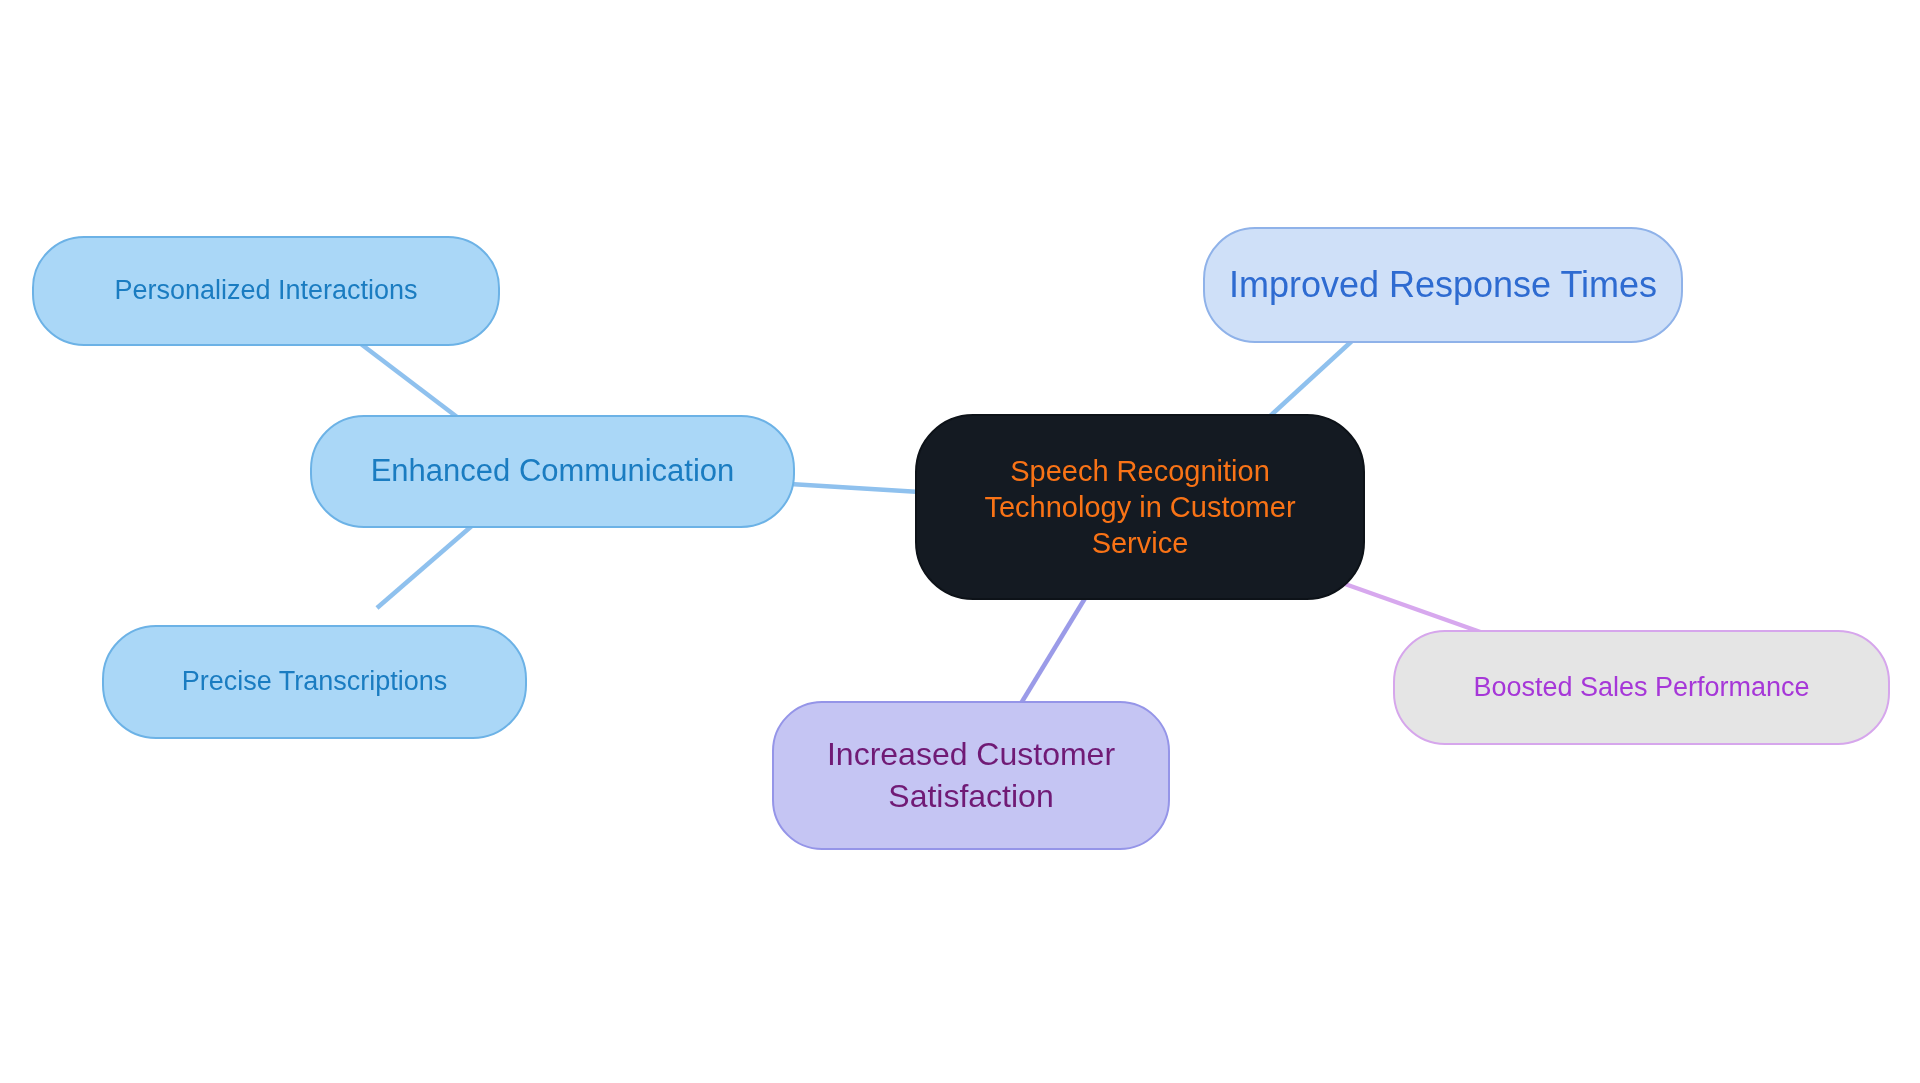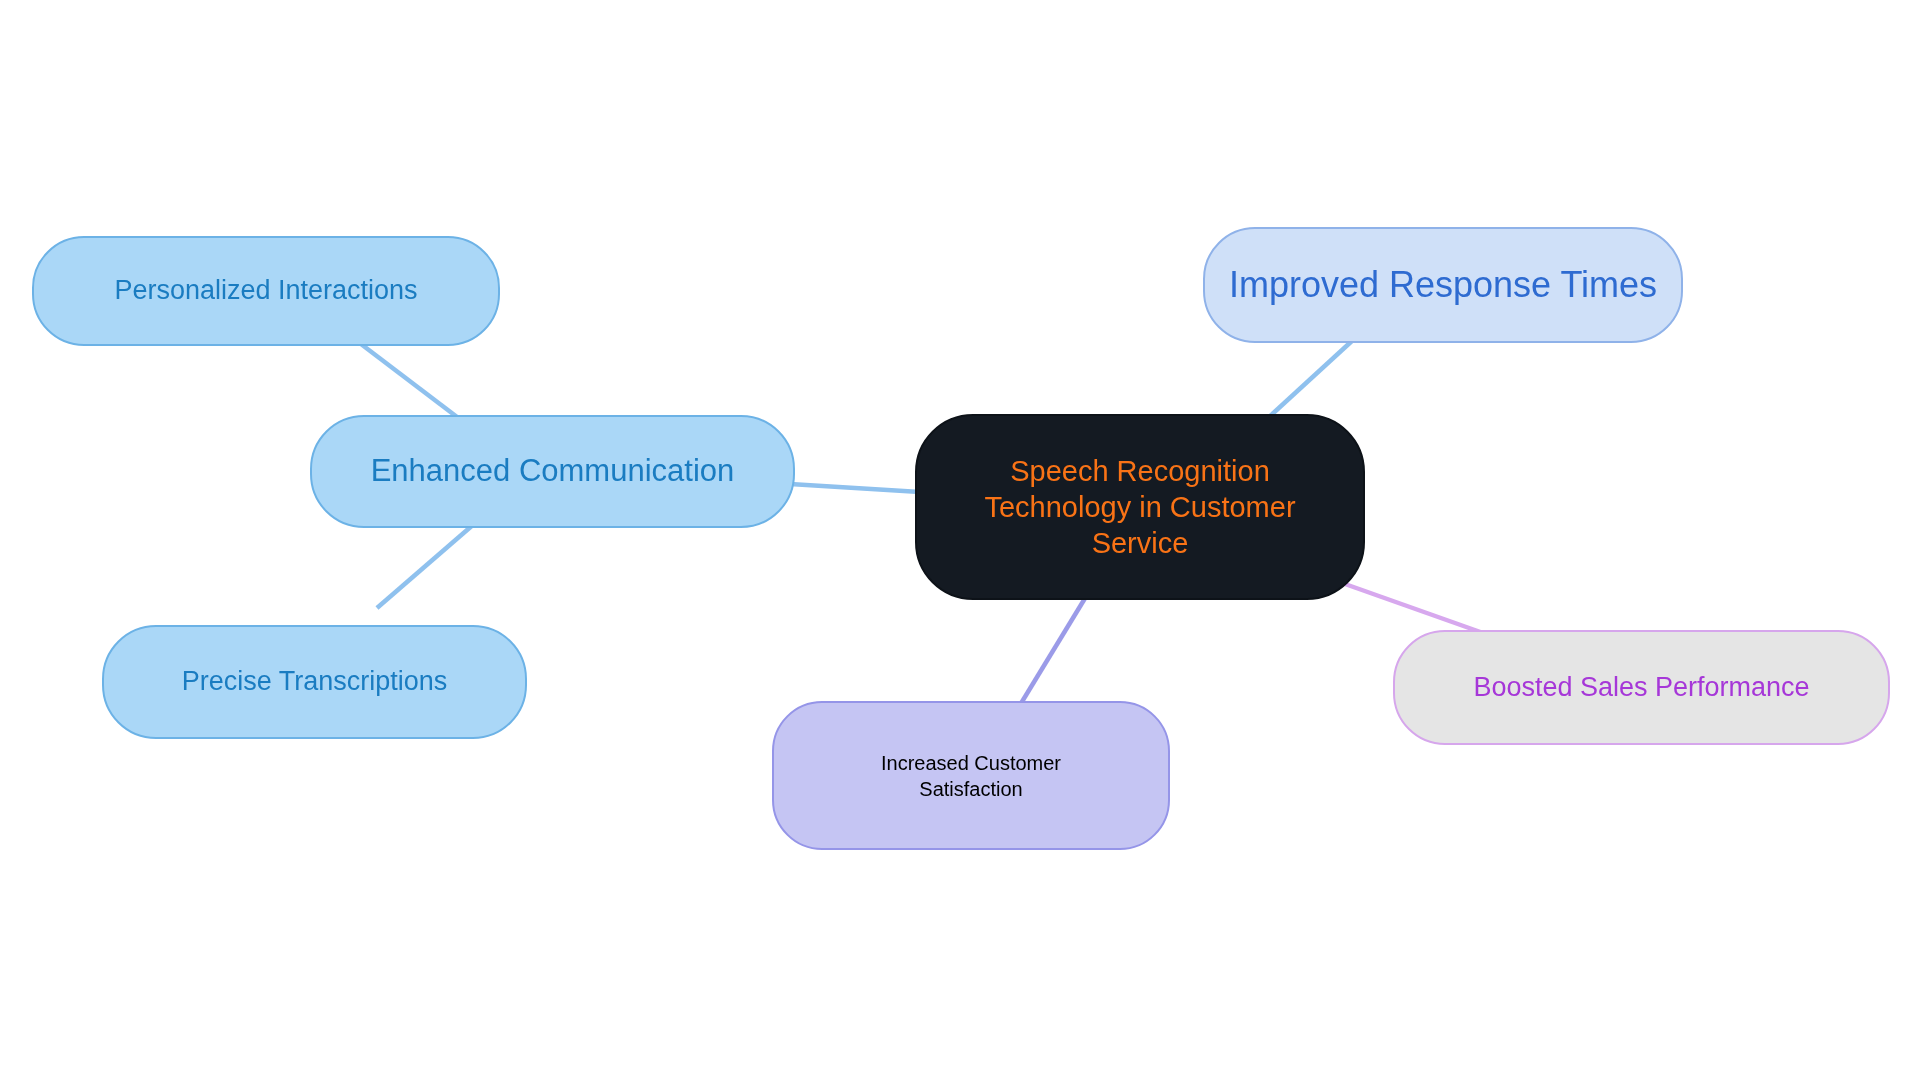--- a/index.html
+++ b/index.html
@@ -78,22 +78,22 @@
     border-color: #8fb2e9;
     border-radius: 52px;
     color: #2e6bd1;
     font-size: 36px;
   }
   .node-increased {
     left: 772px; top: 701px; width: 398px; height: 149px;
     background: #c5c5f3;
     border-color: #9595e8;
     border-radius: 50px;
-    color: #000000;
-    font-size: 20px;
+    color: #701a75;
+    font-size: 32px;
   }
   .node-boosted {
     left: 1393px; top: 630px; width: 497px; height: 115px;
     background: #e5e5e5;
     border-color: #d6a6ec;
     border-radius: 52px;
     color: #a637d8;
     font-size: 27px;
   }
   .edge-blue   { stroke: #8fc1ee; stroke-width: 4.5; }

